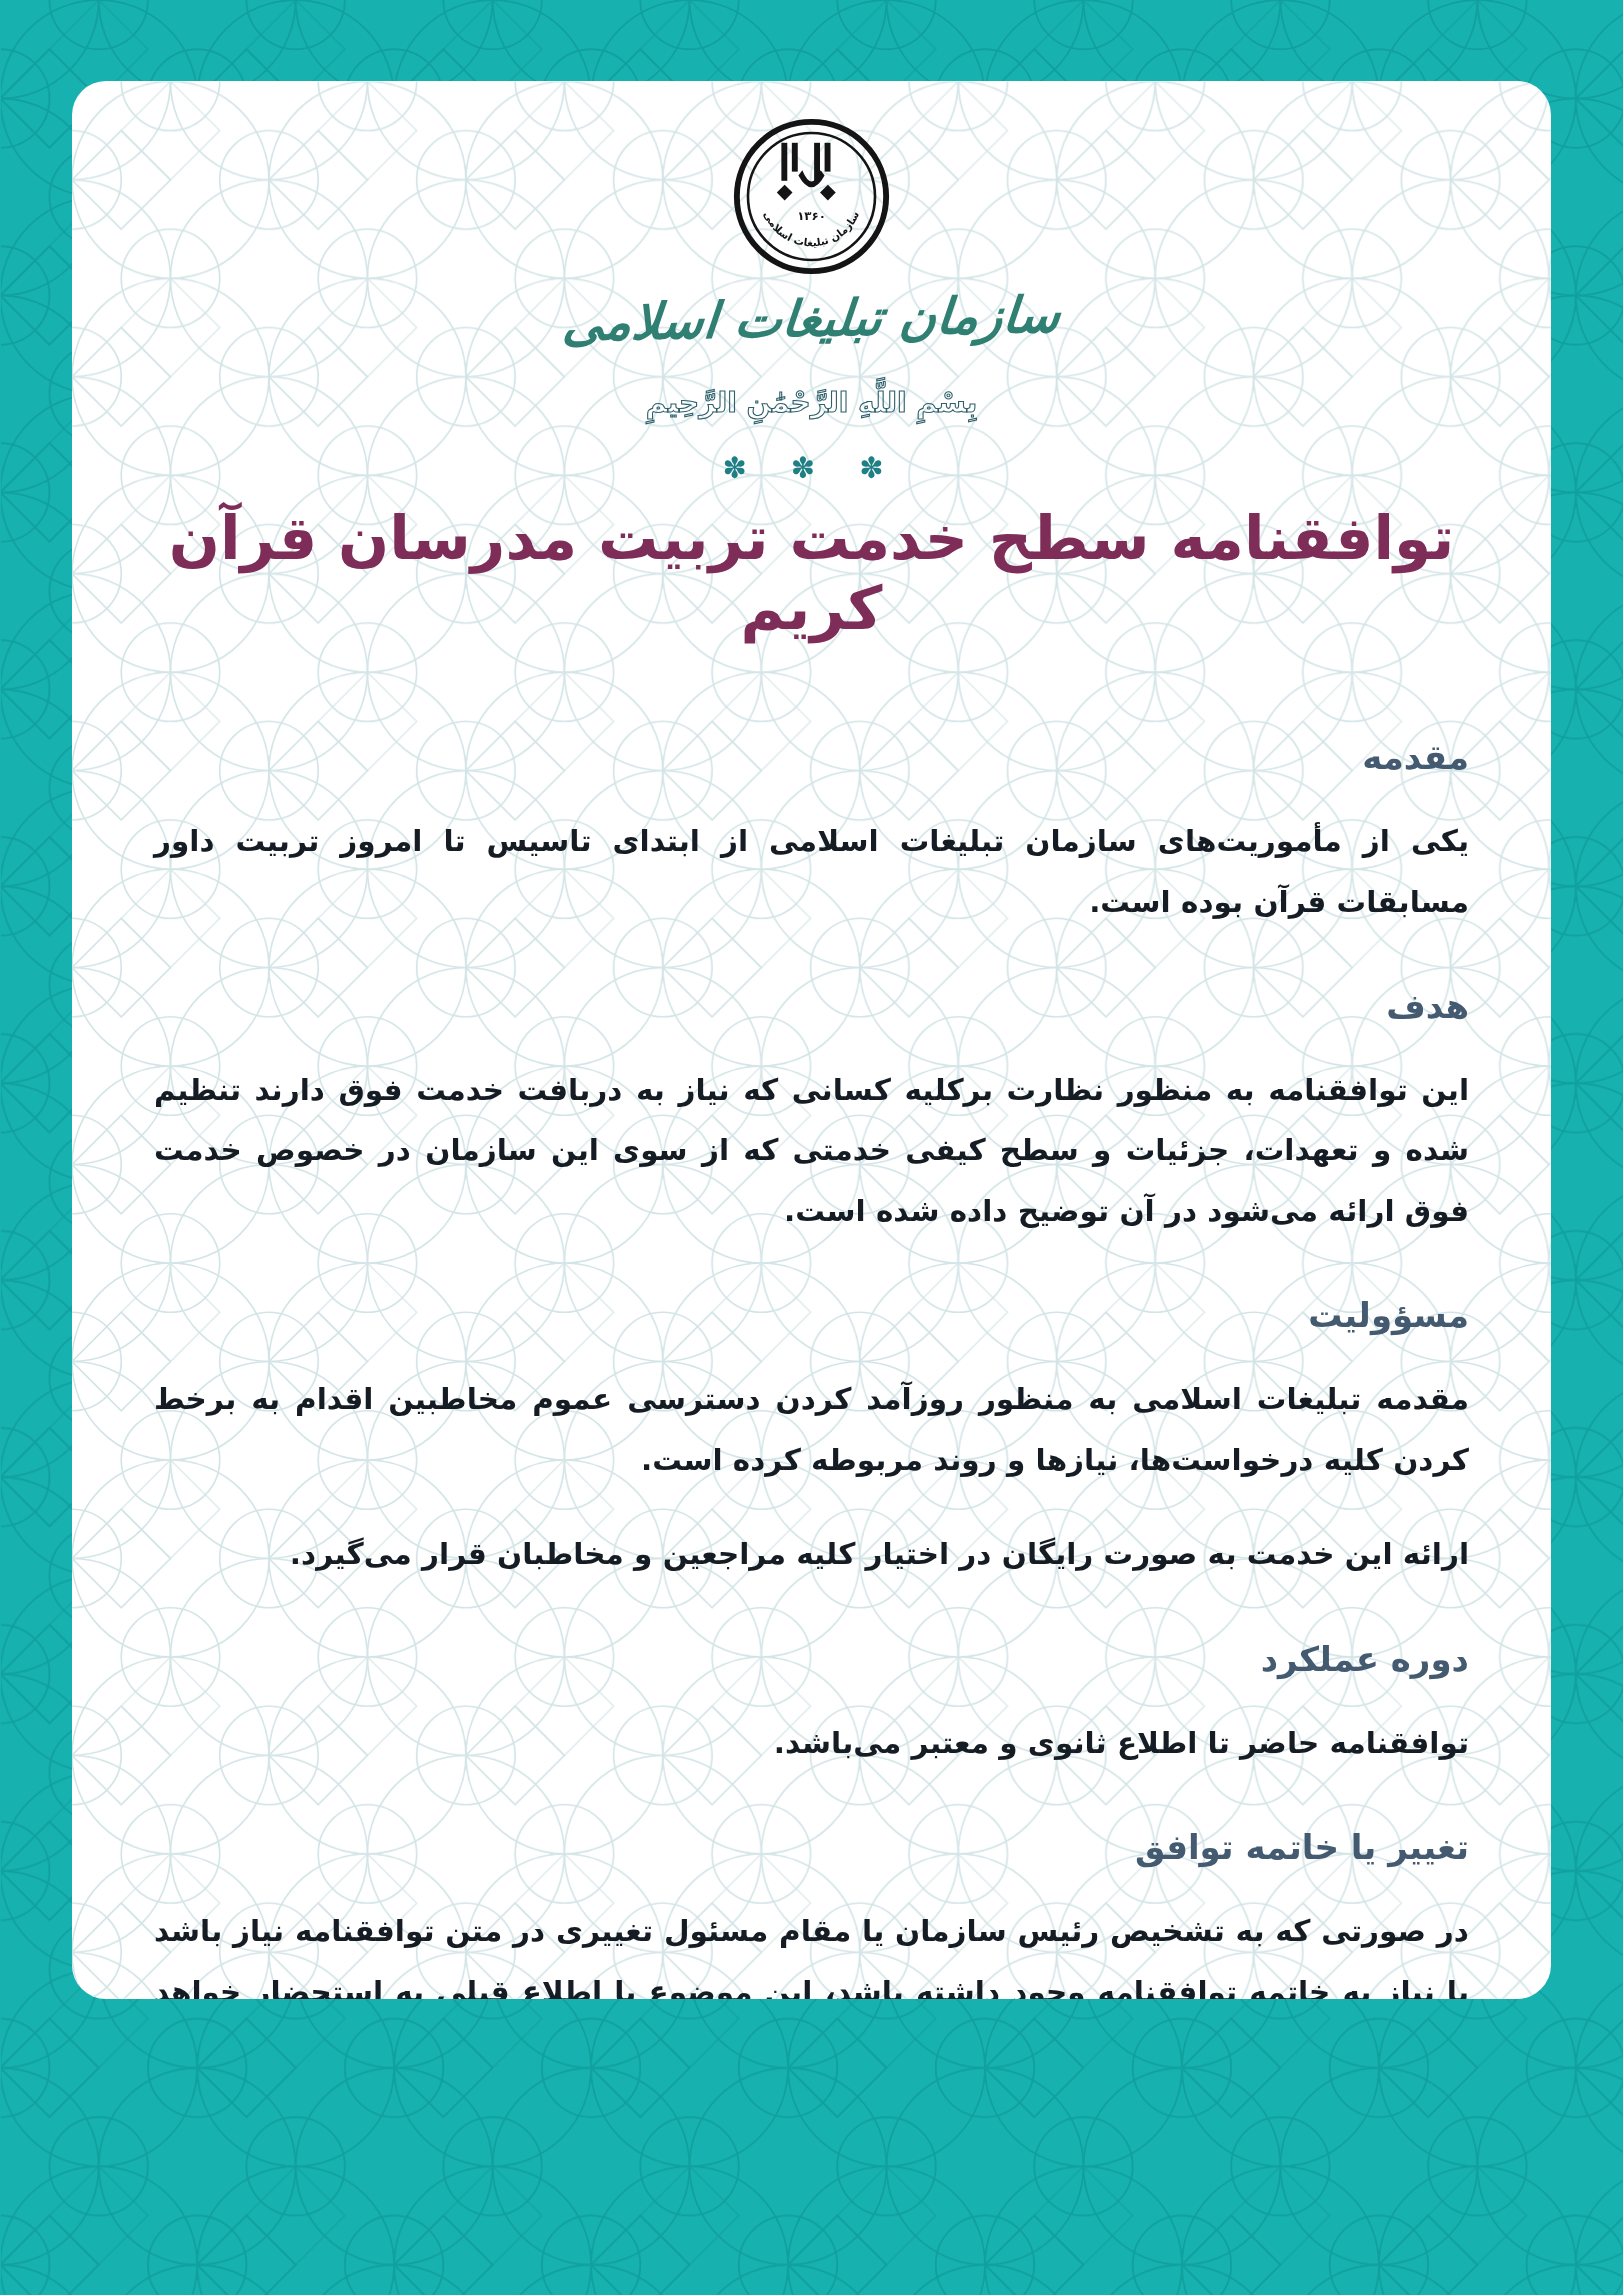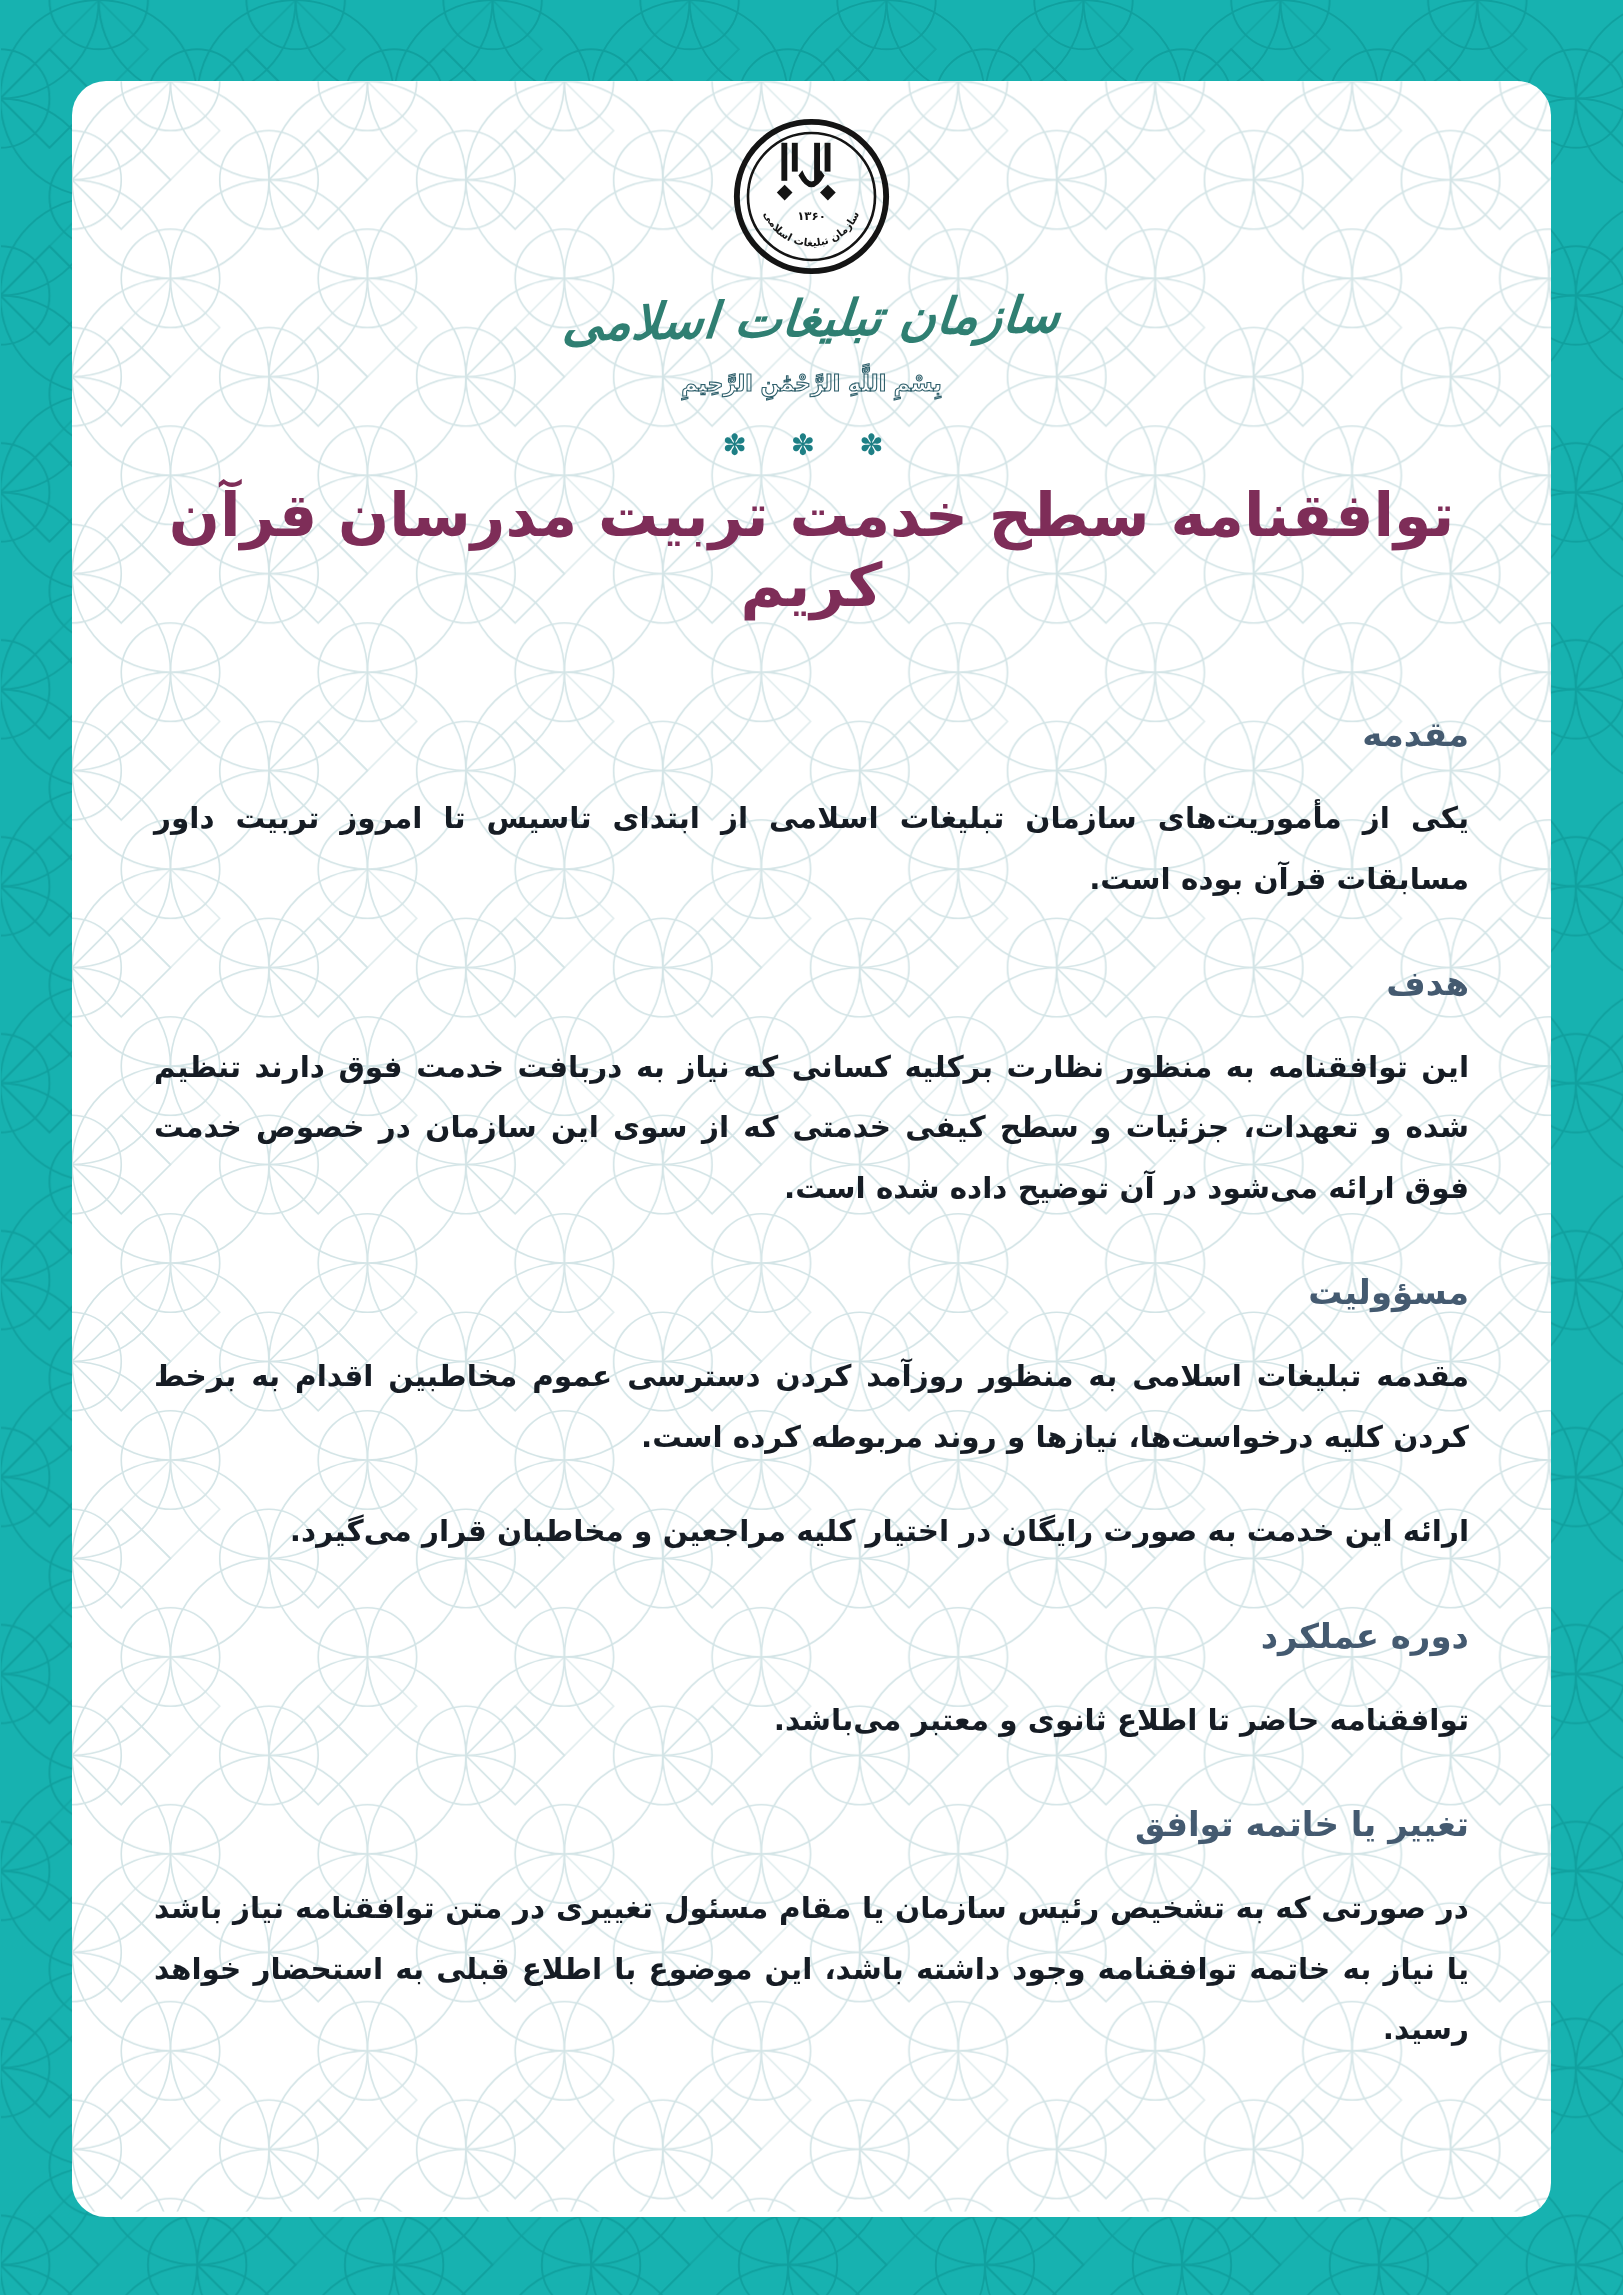--- a/index.html
+++ b/index.html
@@ -3,37 +3,37 @@
 <meta charset="utf-8">
 <style>
   html,body{margin:0;padding:0;}
   body{
     width:1624px;height:2295px;position:relative;overflow:hidden;
     background:#17b2b0;
     font-family:"DejaVu Sans",sans-serif;
   }
   .bg-pattern{position:absolute;inset:0;pointer-events:none;}
   .card{
-    position:absolute;left:72px;top:81px;width:1479px;height:2136px;
+    position:absolute;left:72px;top:81px;width:1479px;height:1918px;
     background:#ffffff;border-radius:34px;overflow:hidden;
     display:flex;flex-direction:column;align-items:flex-start;
   }
   .card-pattern{position:absolute;inset:0;pointer-events:none;}
   .card-content{
     position:relative;display:flex;flex-direction:column;flex:1;
     padding:30px 82px 25px 82px;box-sizing:border-box;
   }
   .logo-wrap{display:flex;justify-content:center;margin-top:2.6px;}
   .wordmark{
     text-align:center;color:#2f7f72;font-size:50px;font-weight:bold;
     font-style:italic;transform:skewX(-6deg) rotate(-1deg);
     margin-top:11.8px;letter-spacing:1.3px;
   }
   .bismillah{
-    text-align:center;margin-top:23px;font-size:22px;font-weight:bold;
+    text-align:center;margin-top:38px;font-size:28px;font-weight:bold;
     color:#2e5f6b;-webkit-text-fill-color:transparent;-webkit-text-stroke:1.1px #2e5f6b;
   }
   .verse{
     text-align:center;margin-top:17px;font-size:27.6px;font-weight:bold;
     color:#2e5f6b;-webkit-text-fill-color:transparent;-webkit-text-stroke:1.1px #2e5f6b;
   }
   .stars{
     text-align:center;margin-top:31.5px;font-size:29px;color:#1e7f85;
     letter-spacing:17px;font-weight:bold;
   }

